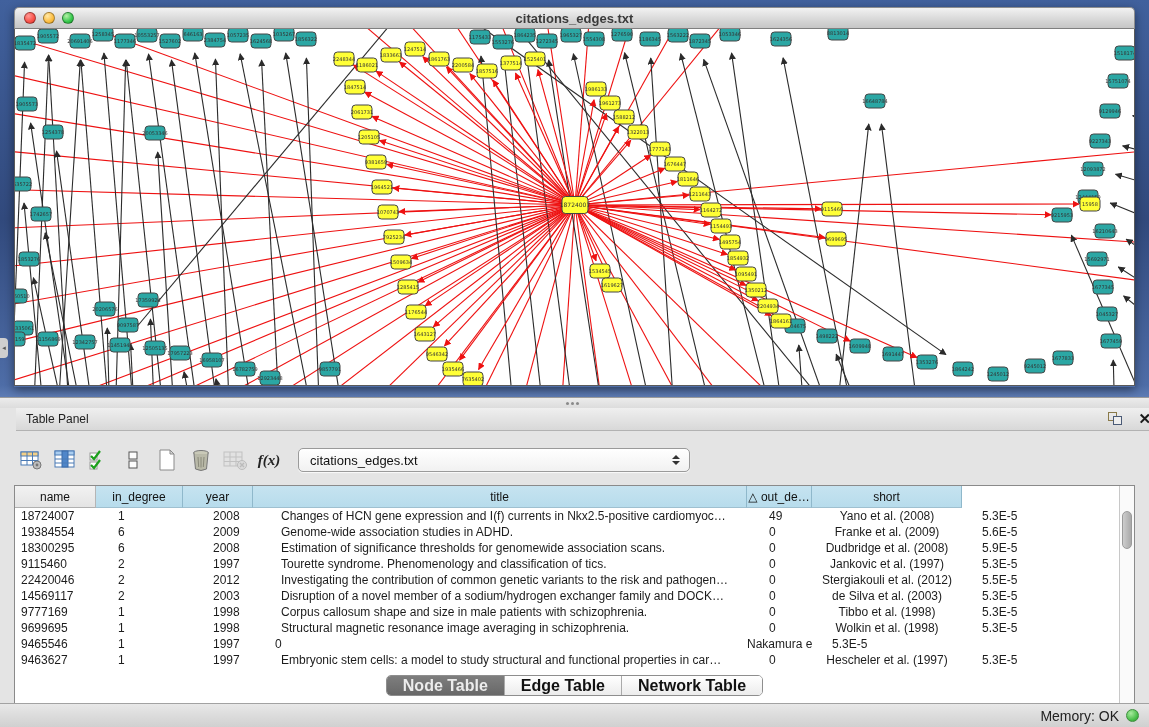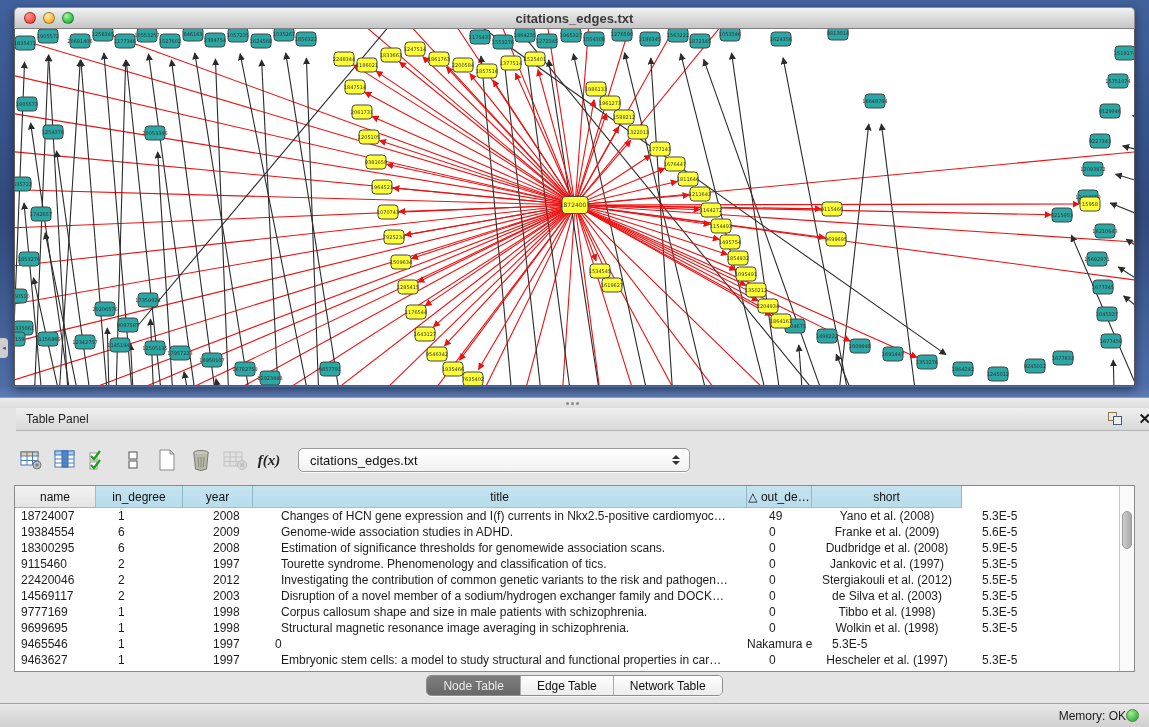--- a/index.html
+++ b/index.html
@@ -55,21 +55,21 @@
   .combo { position:relative; margin-left:12px; width:392px; height:24px; border:1px solid #9a9a9a;
     border-radius:5px; background:linear-gradient(180deg,#ffffff,#f1f1f1);
     box-shadow:0 1px 1px rgba(255,255,255,.8); display:flex; align-items:center; }
   .combo-text { font-size:13px; color:#111; margin-left:11px; flex:1; }
   .combo-arrows { width:18px; display:flex; flex-direction:column; align-items:center; gap:2px; margin-right:4px; }
   .combo-arrows i { width:0; height:0; border-left:4px solid transparent; border-right:4px solid transparent; }
   .combo-arrows .up { border-bottom:4px solid #333; }
   .combo-arrows .dn { border-top:4px solid #333; }
 
   
-  .table-box { position:absolute; left:14px; top:54px; width:1121px; height:187px;
+  .table-box { position:absolute; left:14px; top:54px; width:1121px; height:243px;
     background:#fff; border:1px solid #8a8a8a; display:flex; }
   .table-cols { width:1104px; }
   .thead { display:grid; grid-template-columns:81px 87px 70px 494px 65px 150px 157px; height:22px; }
   .th { font-size:12px; color:#111; display:flex; align-items:center; justify-content:center;
     background:linear-gradient(180deg,#c6e3f0,#b7dcec); border-right:1px solid #8fb8cb;
     border-bottom:1px solid #9fc0d0; overflow:hidden; white-space:nowrap; }
   .th.plain { background:linear-gradient(180deg,#f2f2f2,#e4e4e4); border-right:1px solid #b5b5b5;
     border-bottom:1px solid #b0b0b0; }
   .trow { display:grid; grid-template-columns:81px 87px 70px 494px 65px 150px 157px; height:16px; }
   .td { font-size:12px; color:#1c1c1c; line-height:16px; white-space:nowrap; overflow:hidden; }
@@ -82,30 +82,30 @@
   .td.c6 { padding-left:20px; }
   .vscroll { width:15px; background:#fafafa; border-left:1px solid #c8c8c8; position:relative; }
   .vthumb { position:absolute; left:2px; top:25px; width:10px; height:38px; border-radius:6px;
     background:linear-gradient(90deg,#cdcdcd,#a9a9a9); border:1px solid #9a9a9a; }
 
   
   .tabs-row { position:absolute; left:0; top:244px; width:1149px; height:24px;
     display:flex; justify-content:center; }
   .segmented { display:flex; height:21px; border:1px solid #8e8e8e; border-radius:5px; overflow:hidden;
     box-shadow:0 1px 0 rgba(255,255,255,.7); }
-  .seg { font-size:12px; padding:0 16px; line-height:20px; color:#111;
-    background:linear-gradient(180deg,#ffffff,#ececec); border-right:1px solid #aaa; }
+  .seg { font-size:16px; padding:0 16px; line-height:20px; color:#111;
+    background:linear-gradient(180deg,#ffffff,#ececec); border-right:1px solid #aaa;font-weight:bold; }
   .seg:last-child { border-right:none; }
   .seg.selected { background:linear-gradient(180deg,#7e7e7e,#686868); color:#ececec; }
 
   
   .status-bar { position:absolute; left:0; top:272px; width:1149px; height:24px;
     background:linear-gradient(180deg,#e8e8e8,#d0d0d0); border-top:1px solid #a2a2a2;
     display:flex; align-items:center; justify-content:flex-end; }
-  .mem-label { font-size:12px; color:#222; }
+  .mem-label { font-size:14px; color:#222; margin-right:7px; }
   .mem-dot { width:13px; height:13px; border-radius:50%; margin-right:10px;
     background:radial-gradient(circle at 35% 30%,#a8eb9e,#46bc46 65%,#2f9130);
     border:1px solid #3e8e3e; }
 </style>
 </head>
 <body>
 
 <div class="desktop">
   <div class="graph-window">
     <div class="win-titlebar">

